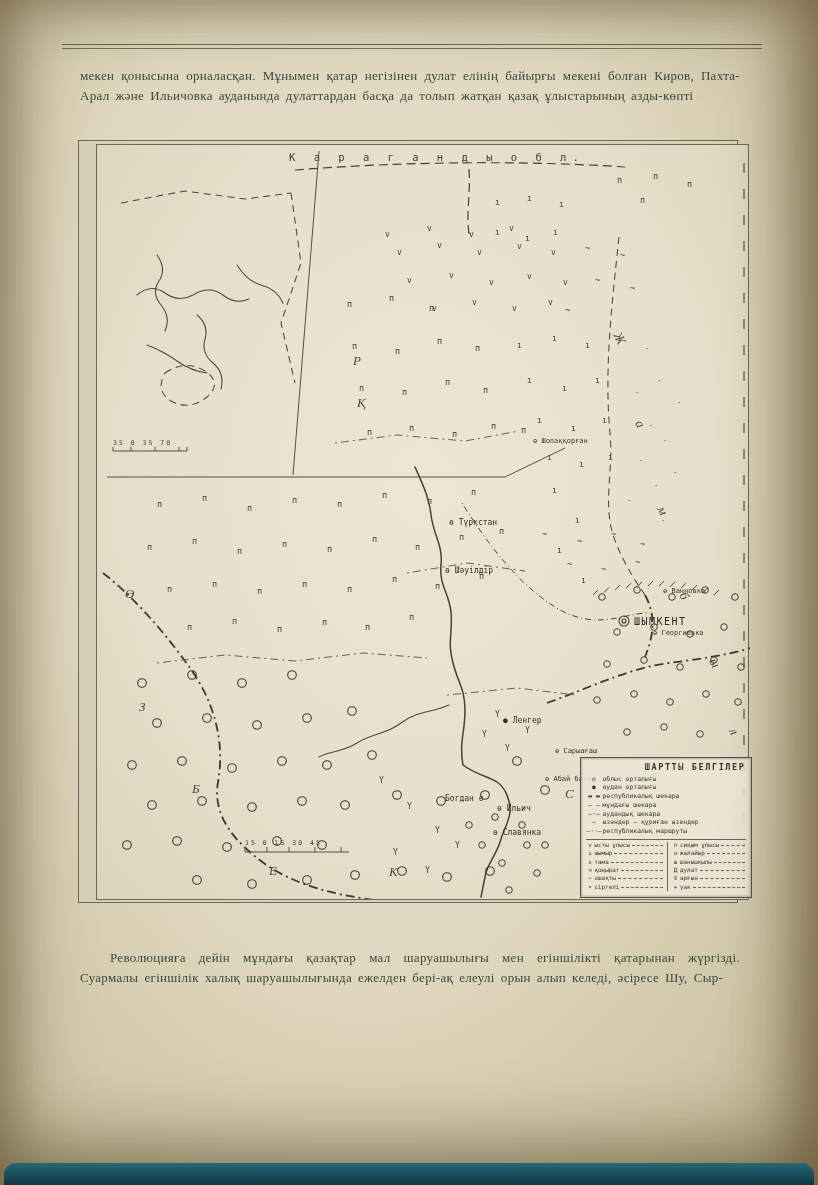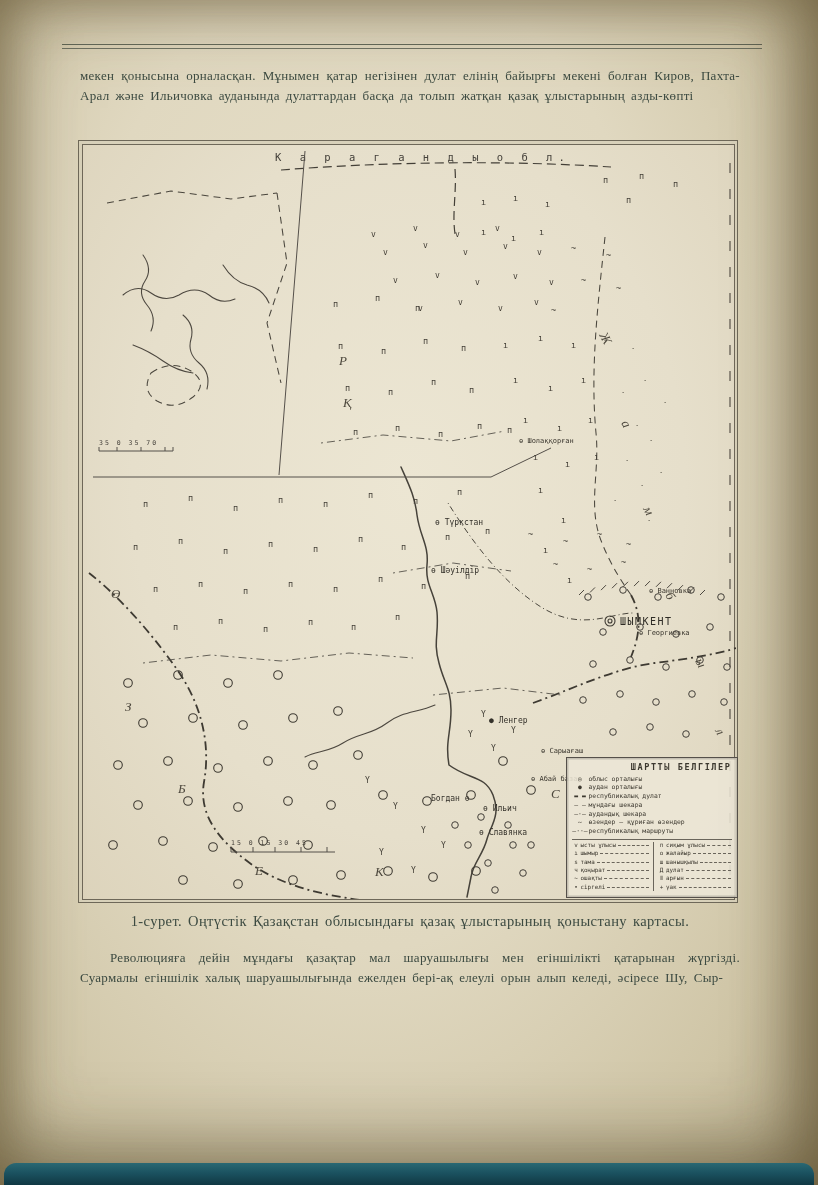--- a/index.html
+++ b/index.html
@@ -51,20 +51,21 @@
   
   .map-frame{
     position:absolute;left:78px;top:140px;width:660px;height:763px;
     border:1px solid #6e6859;padding:2.5px;box-sizing:border-box;
     background:#d8d1ba;
   }
   .map-inner{
     position:relative;width:100%;height:100%;box-sizing:border-box;
     border:1.7px solid #6e6859;
     background:radial-gradient(ellipse at 50% 45%, #ece6d3 0%, #e6dfcb 60%, #ddd4bc 100%);
+    margin-left:14px;
   }
   svg#map-svg{position:absolute;inset:0;}
   svg text{fill:#3a362e;}
   .region-label{font-family:"DejaVu Sans Mono",monospace;font-size:10.5px;letter-spacing:6px;fill:#44403a;}
   .place{font-family:"DejaVu Sans Mono",monospace;font-size:8px;fill:#34312a;}
   .place-big{font-family:"DejaVu Sans Mono",monospace;font-size:10px;letter-spacing:1.5px;fill:#2e2b25;}
   .place-sm{font-family:"DejaVu Sans Mono",monospace;font-size:7px;fill:#3a362e;}
   .scale-txt{font-family:"DejaVu Sans Mono",monospace;font-size:6.5px;fill:#44403a;letter-spacing:2px;}
   .sym{font-family:"DejaVu Sans Mono",monospace;font-size:8.5px;fill:#403c34;}
   .sym-v{font-size:8px;}
@@ -434,21 +435,21 @@
             <div class="legend-row">
               <span class="legend-sym">◎</span>
               <span class="legend-label">облыс орталығы</span>
             </div>
             <div class="legend-row">
               <span class="legend-sym">●</span>
               <span class="legend-label">аудан орталығы</span>
             </div>
             <div class="legend-row">
               <span class="legend-sym">▬ ▬</span>
-              <span class="legend-label">республикалық дулат</span>
+              <span class="legend-label">республикалық шекара</span>
             </div>
             <div class="legend-row">
               <span class="legend-sym">— —</span>
               <span class="legend-label">мұндағы шекара</span>
             </div>
             <div class="legend-row">
               <span class="legend-sym">—·—</span>
               <span class="legend-label">аудандық шекара</span>
             </div>
             <div class="legend-row">
@@ -523,21 +524,20 @@
                 <span class="clan-sym">+</span>
                 <span class="clan-label">үак</span>
                 <span class="clan-leader"></span>
               </div>
             </div>
         </div>
       </div>
     </div>
   </div>
 
-  <div class="caption">1-сурет. Оңтүстік Қазақстан облысындағы қазақ ұлыстарының қоныстану картасы.</div>
 
   <div class="para lower-text">
     <p class="indent">Революцияға дейін мұндағы қазақтар мал шаруашылығы мен егіншілікті қатарынан жүргізді. Суармалы егіншілік халық шаруашылығында ежелден бері-ақ елеулі орын алып келеді, әсіресе Шу, Сыр-</p>
   </div>
 
   <div class="page-vignette"></div>
   <div class="bottom-bar"></div>
 </div>
 
 </body></html>

